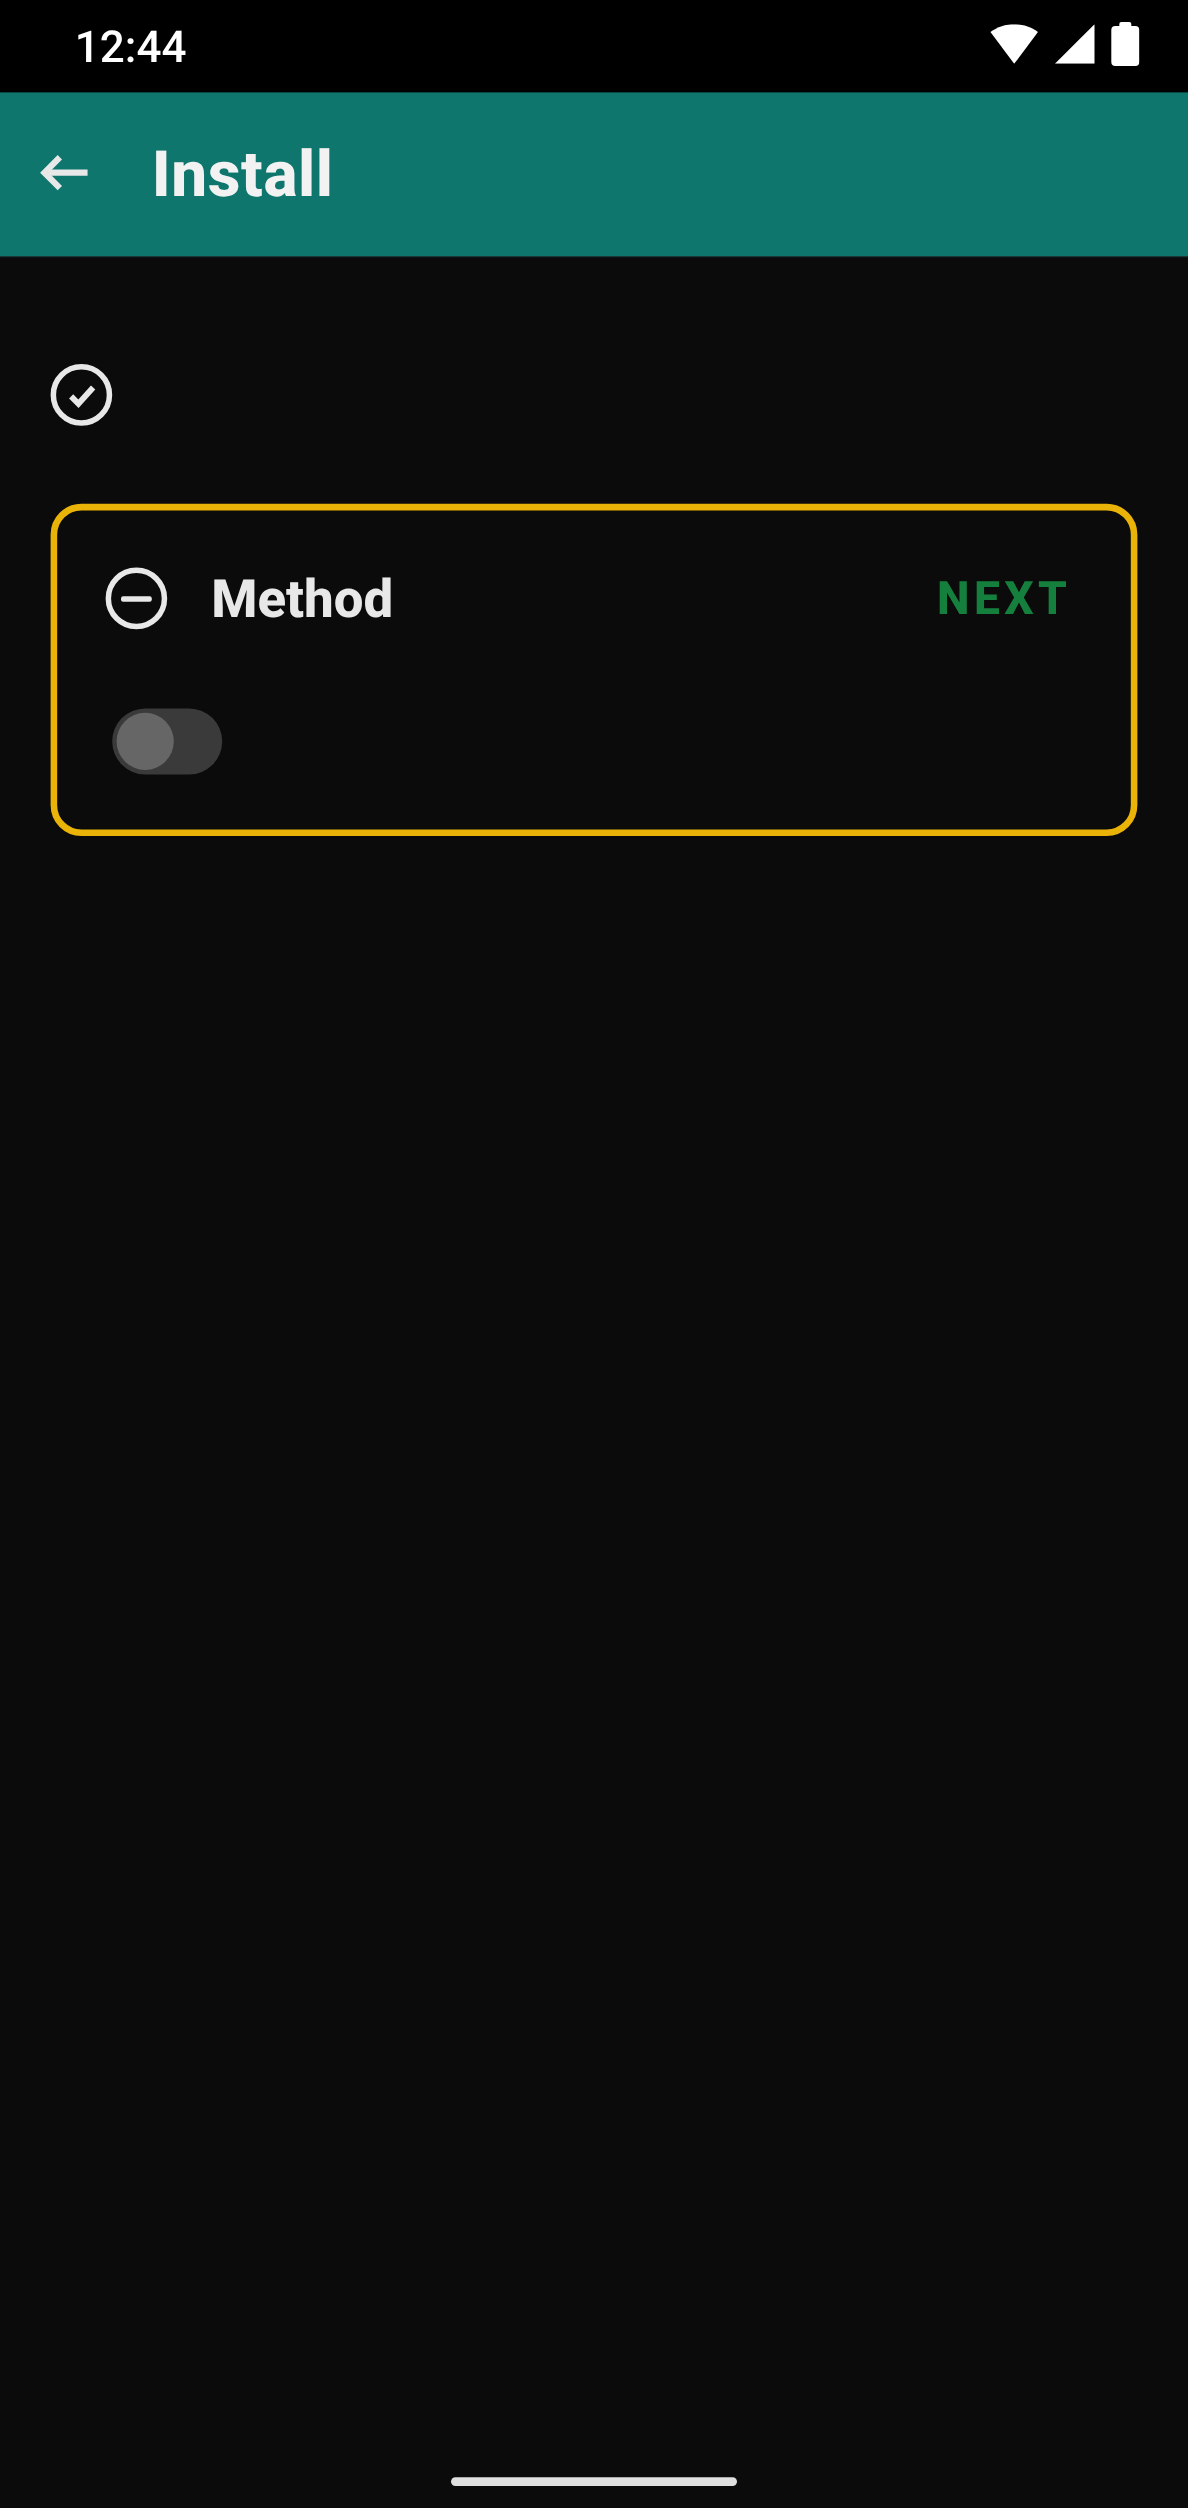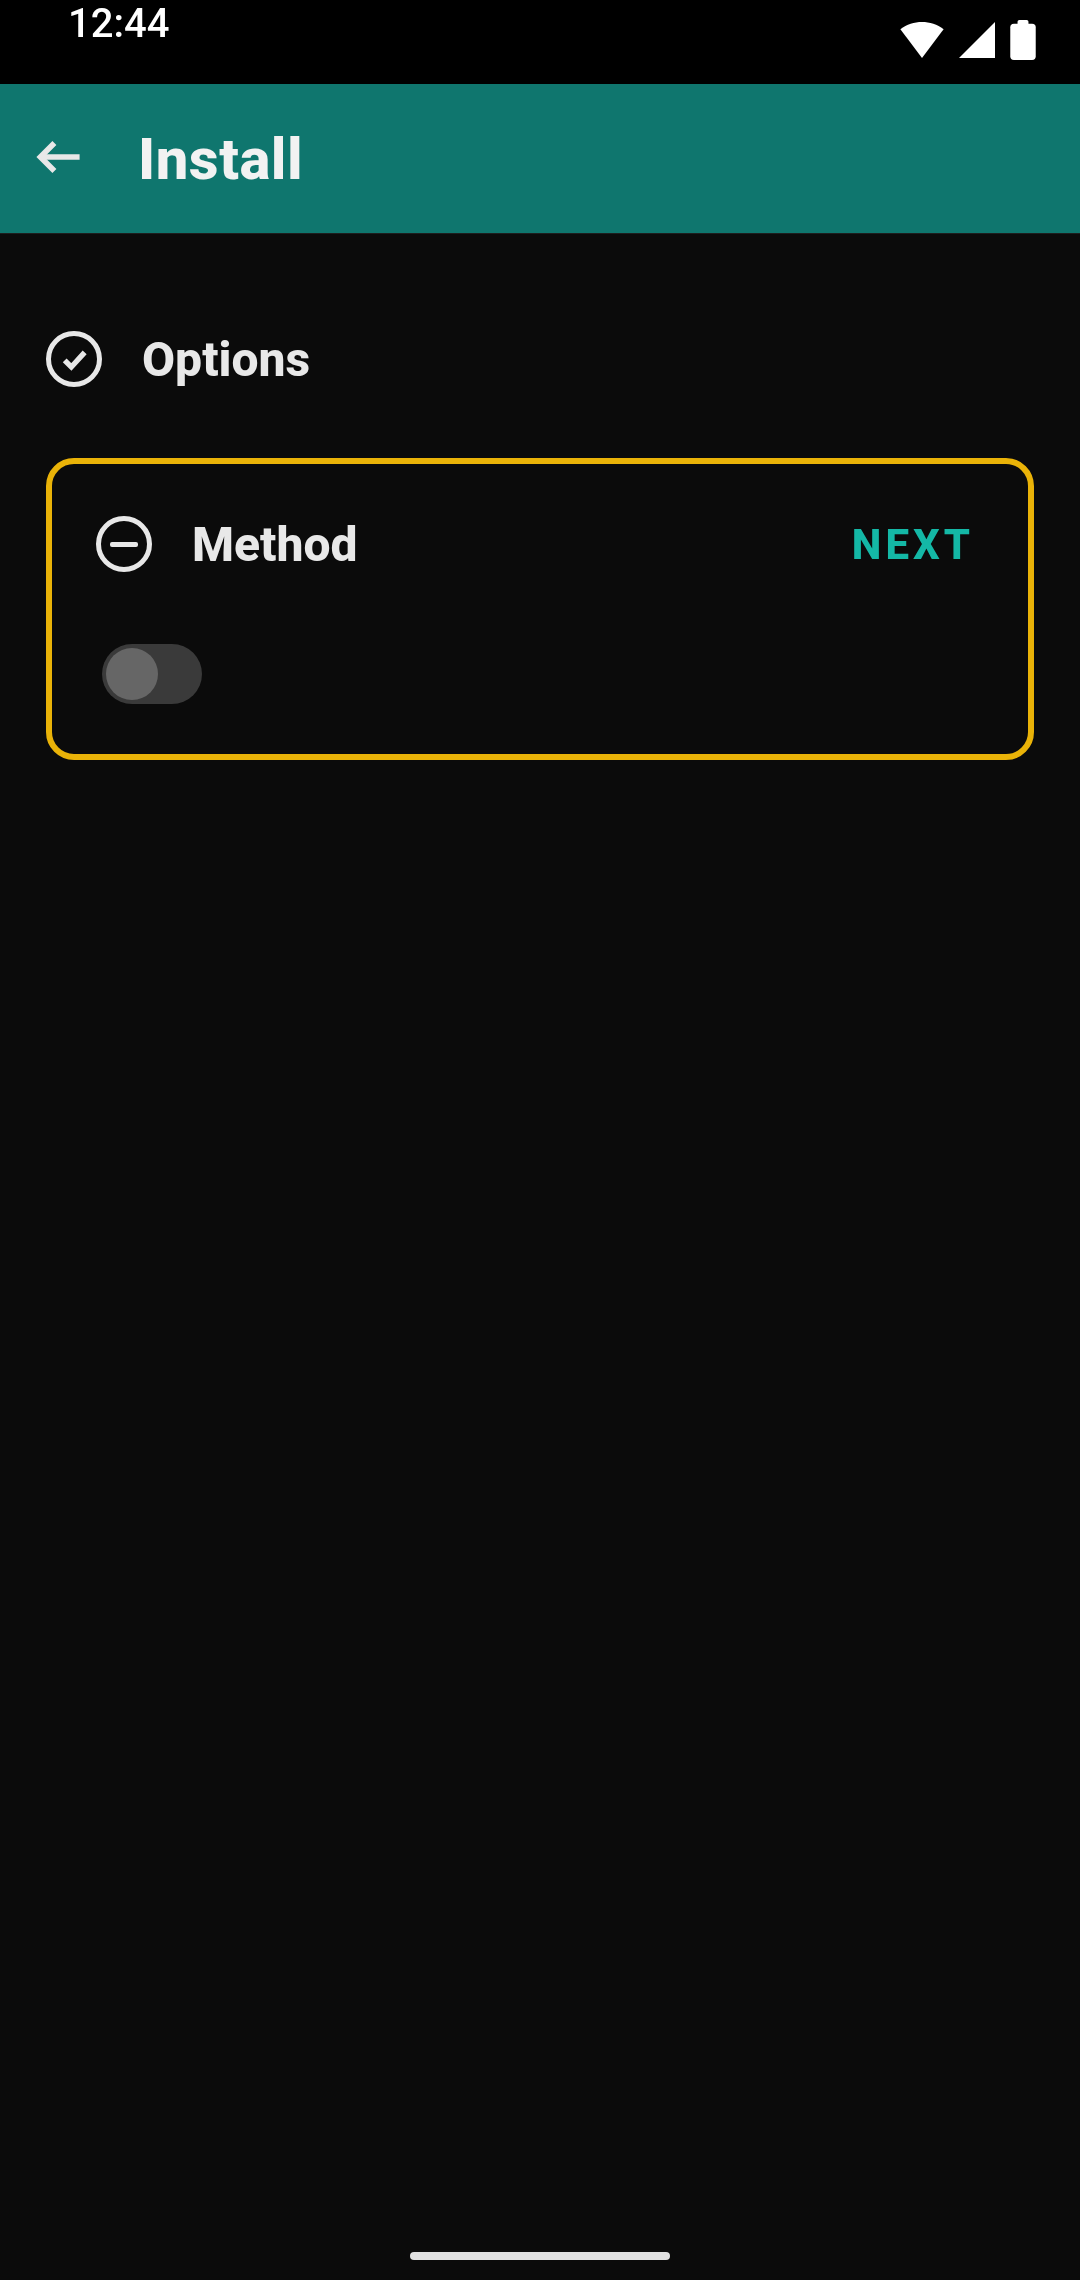--- a/index.html
+++ b/index.html
@@ -11,20 +11,21 @@
     position: relative;
     overflow: hidden;
   }
 
   
   .status-bar {
     height: 84px;
     width: 100%;
     display: flex;
     justify-content: space-between;
+    align-items: center;
     padding: 0 44px 0 68px;
     background: #000;
   }
   .status-time {
     color: #fff;
     font-size: 40px;
     font-weight: 500;
   }
   .status-icons {
     display: flex;
@@ -92,21 +93,21 @@
   .card {
     border: 6px solid #eab308;
     border-radius: 28px;
     padding: 20px 44px 50px 44px;
   }
   .card .step-row { height: 120px; }
   .next-btn {
     font-size: 42px;
     font-weight: 800;
     letter-spacing: 4px;
-    color: #14b8a6;
+    color: #15803d;
     margin-right: 10px;
   }
 
   
   .options-list { margin-top: 40px; display: flex; flex-direction: column; gap: 60px; }
   .option-row {
     display: flex;
     align-items: center;
     gap: 48px;
     padding-left: 6px;
@@ -184,21 +185,20 @@
 <div class="content">
 
   <div class="step-row">
     <div class="step-icon-slot">
       <div class="step-circle">
         <svg width="32" height="32" viewBox="0 0 24 24" fill="none" stroke-width="4">
           <polyline points="5,13 10,18 20,7"></polyline>
         </svg>
       </div>
     </div>
-    <div class="step-label">Options</div>
   </div>
 
   <div class="gap1"></div>
 
   <div class="card">
     <div class="step-row">
       <div class="step-icon-slot">
         <div class="step-circle">
           <div class="minus-line"></div>
         </div>

